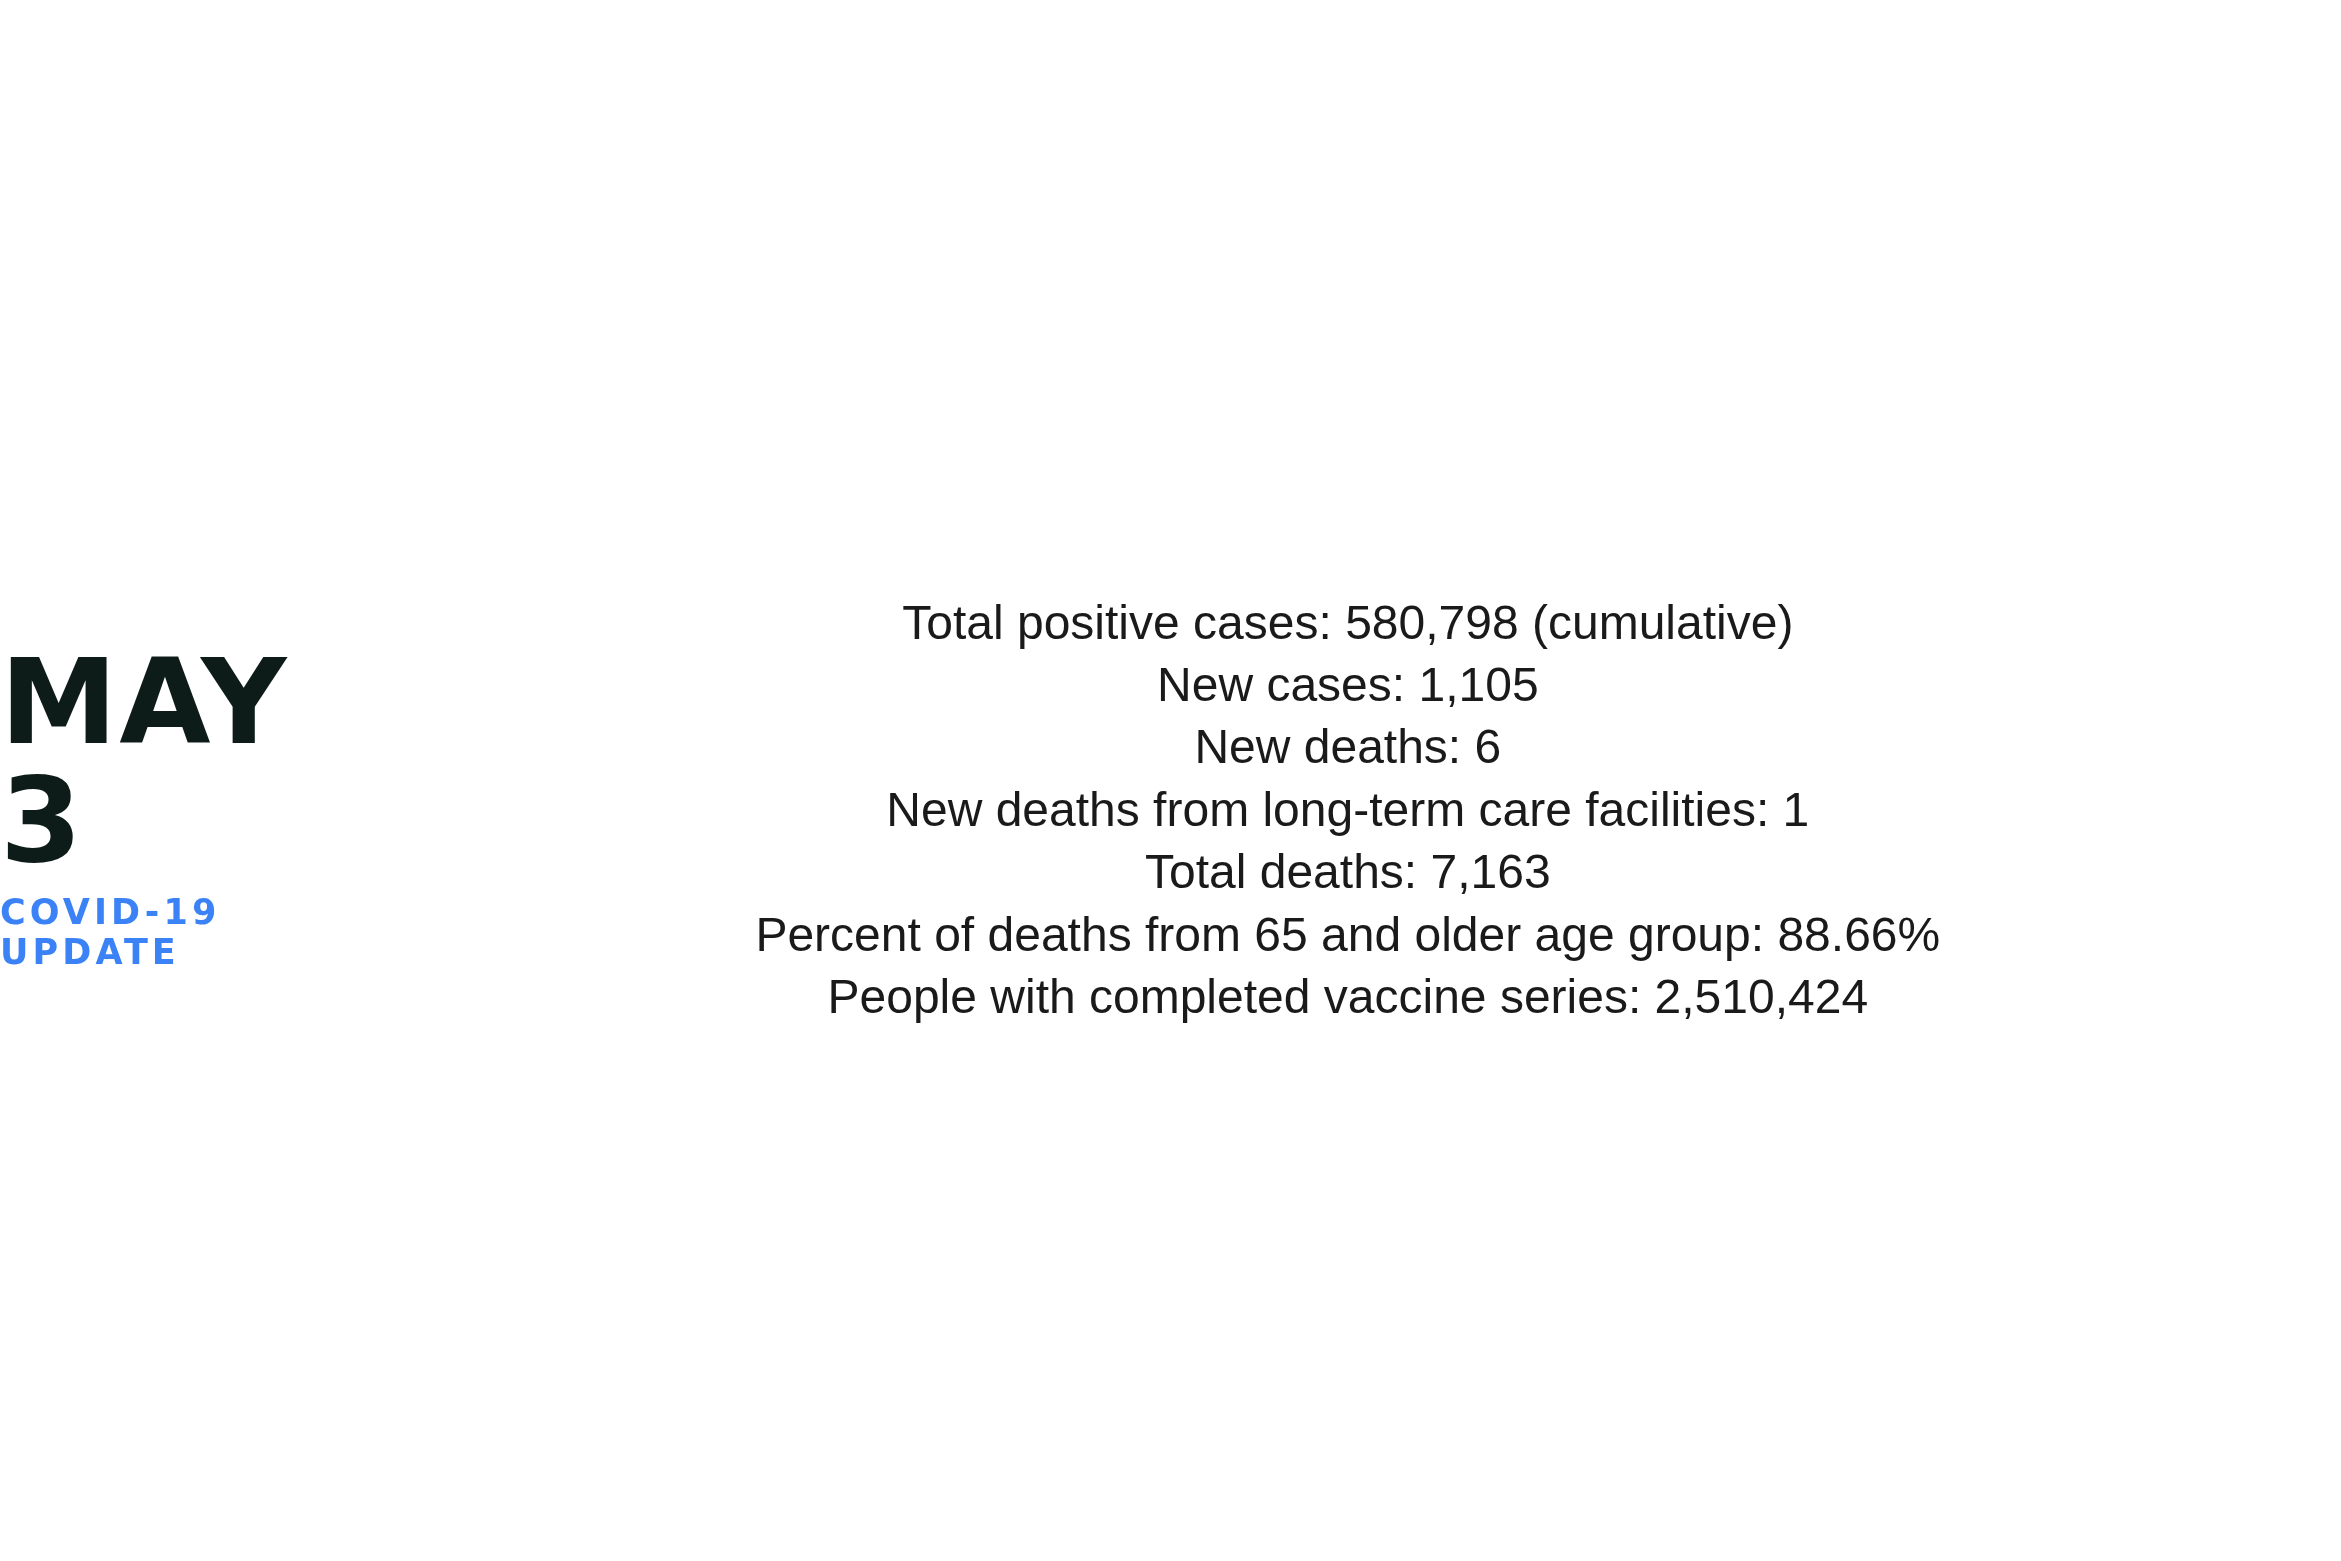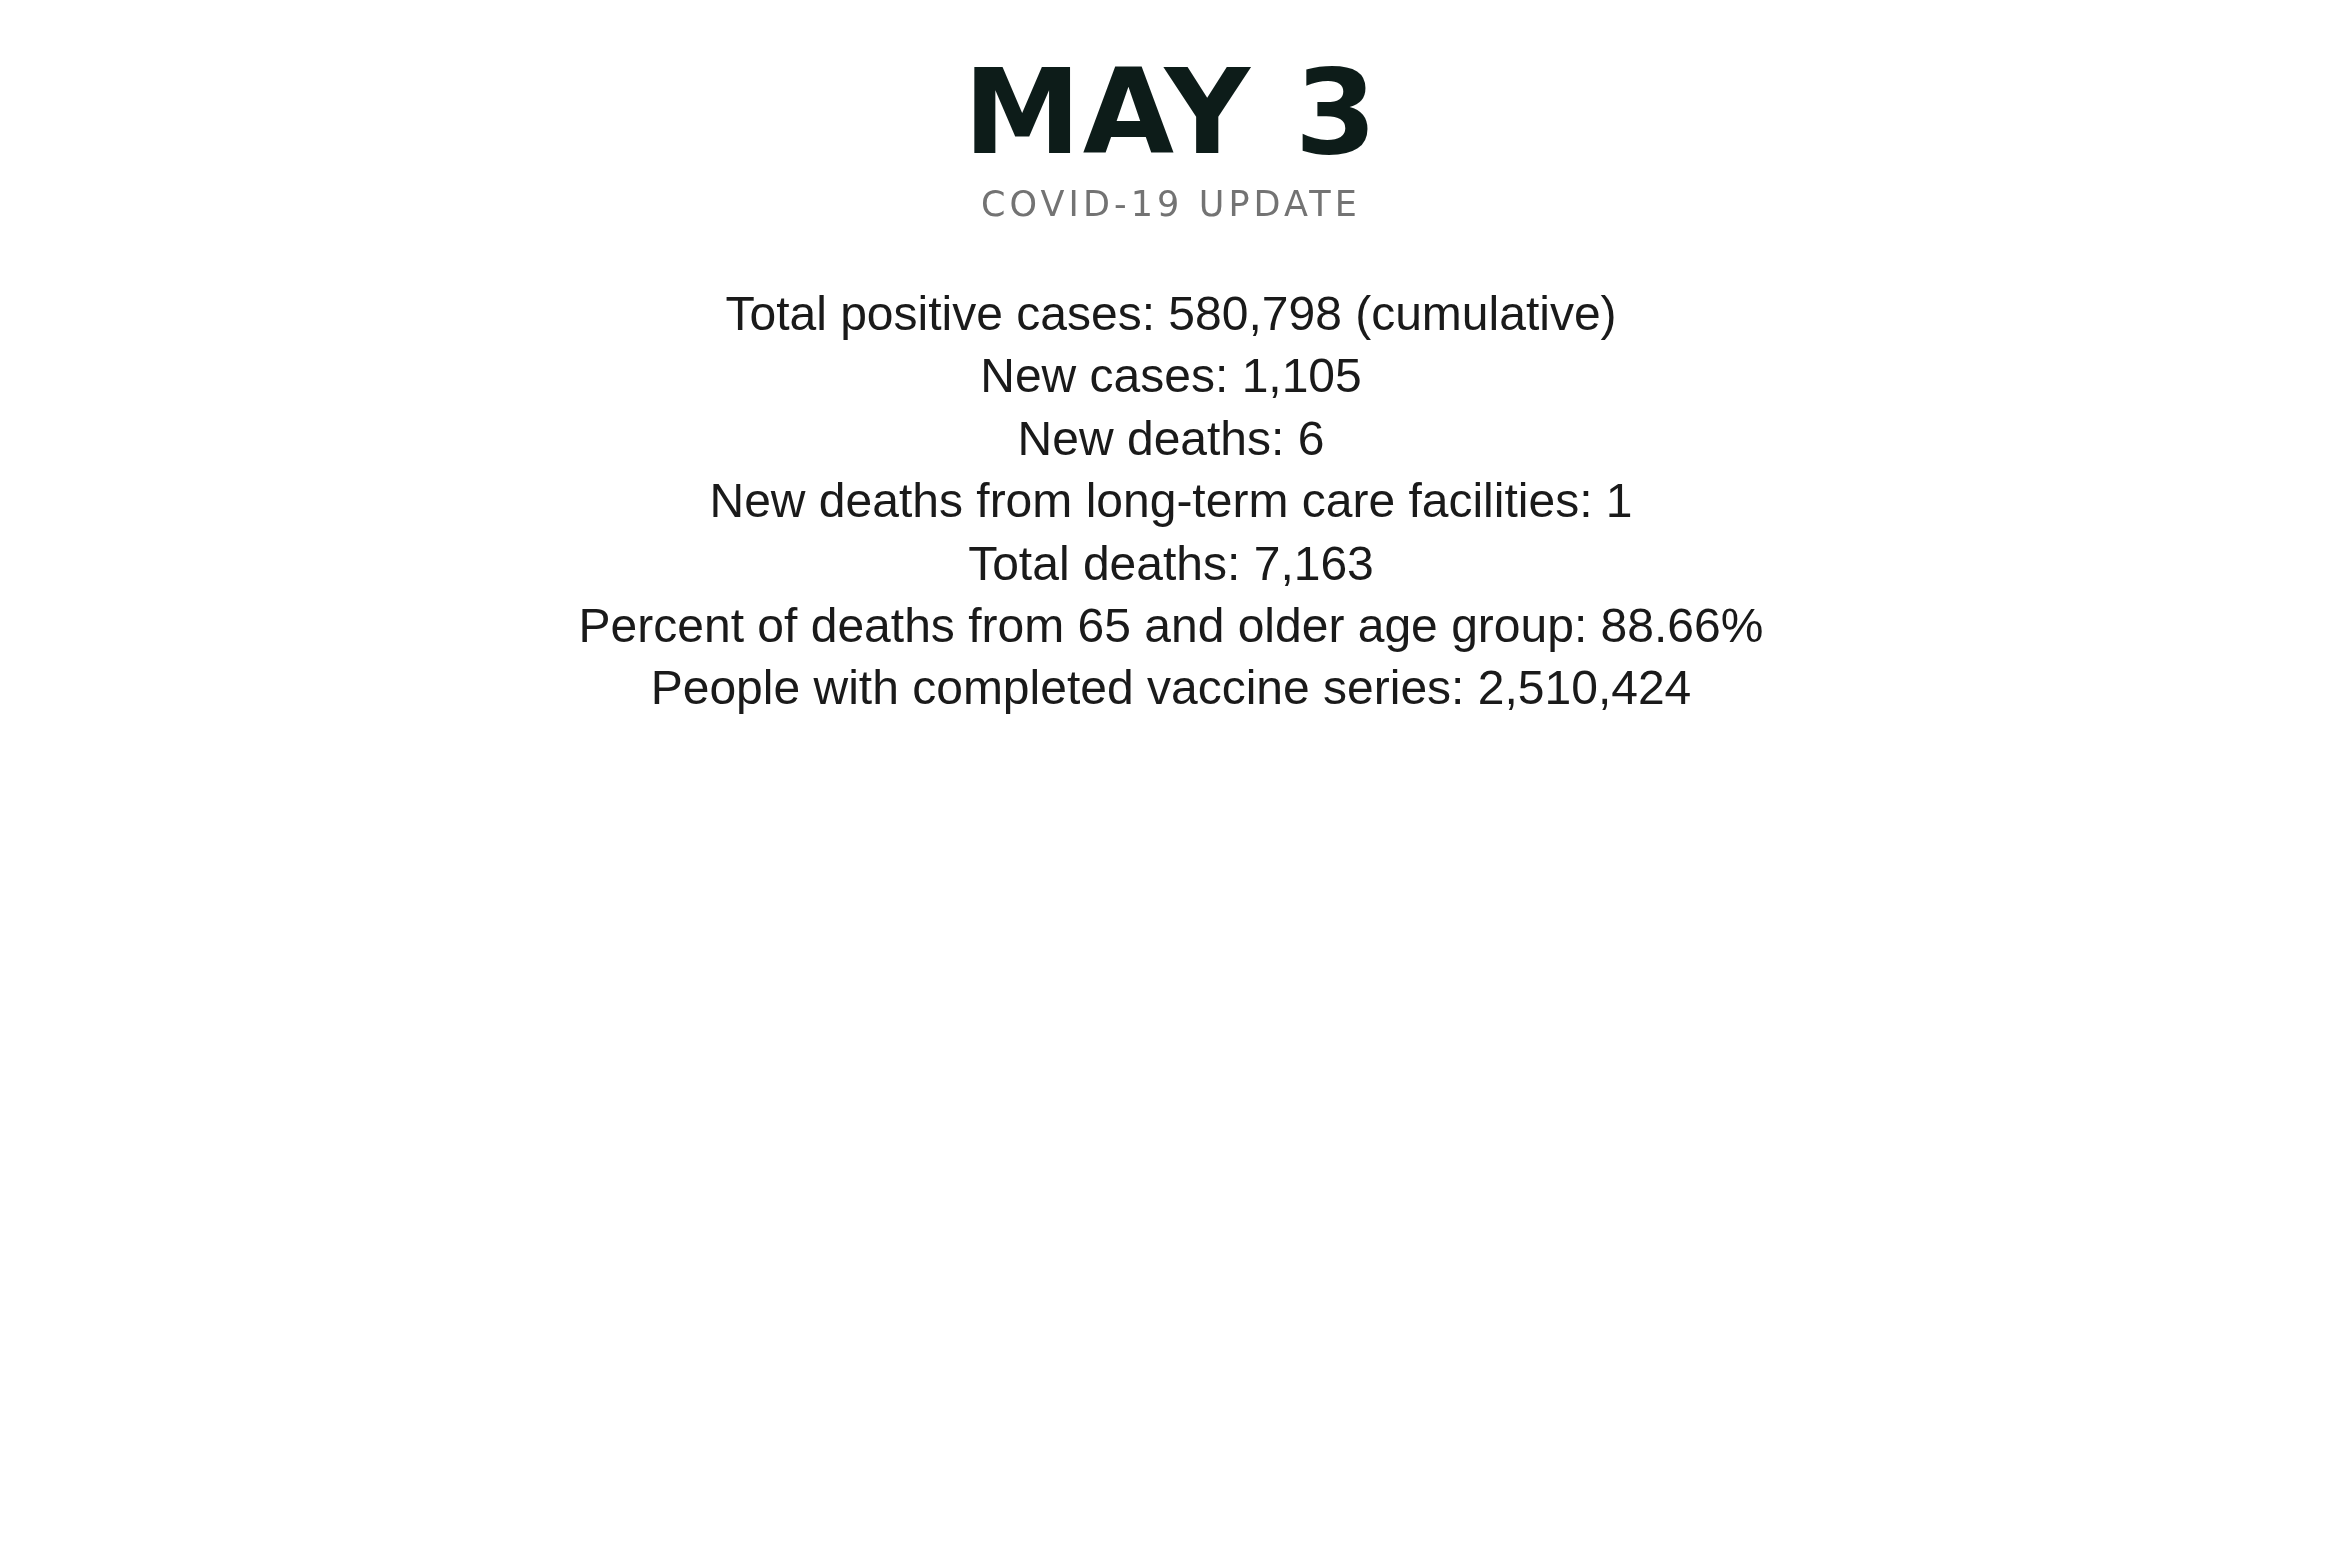--- a/index.html
+++ b/index.html
@@ -12,45 +12,45 @@
     height: 1561px;
     font-family: "Liberation Sans", sans-serif;
     color: #12201d;
     overflow: hidden;
   }
   .card {
     width: 2342px;
     height: 1561px;
     box-sizing: border-box;
     display: flex;
-    flex-direction: column;
+    flex-direction: row;
     align-items: center;
     background: #ffffff;
   }
   .header {
     margin-top: 53px;
     display: flex;
     flex-direction: column;
     align-items: center;
   }
   .headline {
     font-family: "DejaVu Sans", sans-serif;
     font-weight: 700;
     font-size: 118px;
     letter-spacing: 1.8px;
     line-height: 1.0;
     color: #0d1c19;
     text-transform: uppercase;
   }
   .subhead {
     font-family: "DejaVu Sans", sans-serif;
-    font-weight: 400;
+    font-weight: 700;
     font-size: 35px;
     letter-spacing: 4.1px;
-    color: #737373;
+    color: #3b82f6;
     text-transform: uppercase;
     margin-top: 13px;
   }
   .stats {
     margin-top: 59px;
     width: 100%;
     display: flex;
     flex-direction: column;
     align-items: center;
   }

